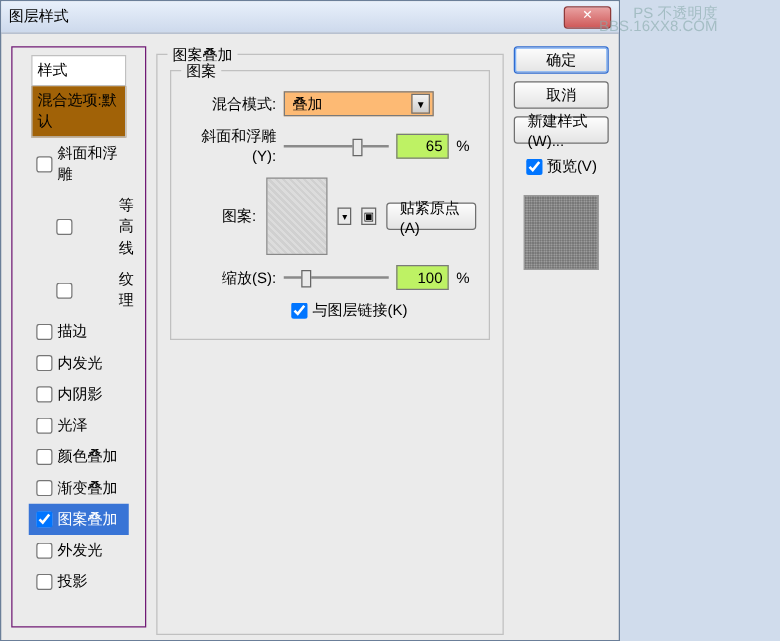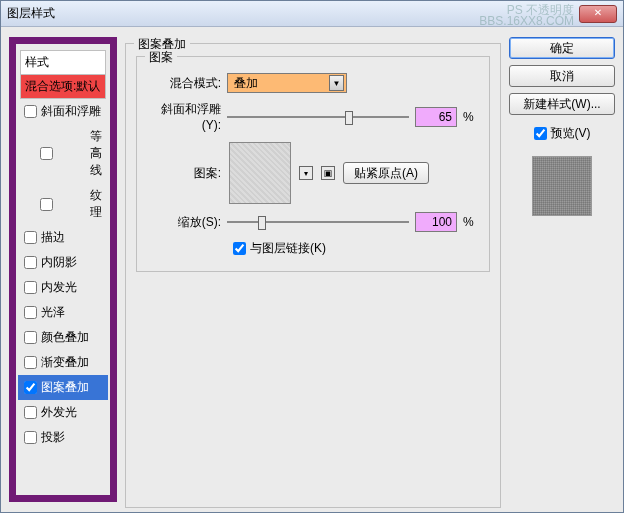--- a/index.html
+++ b/index.html
@@ -1,42 +1,42 @@
 <!DOCTYPE html>
 <html><head>
 <meta charset="utf-8">
 <style>
   * { box-sizing: border-box; margin: 0; padding: 0; font-family: "Microsoft YaHei", SimSun, sans-serif; font-size: 12px; }
   body { background: #d0dcec; width: 624px; height: 513px; overflow: hidden; }
-  .window { width: 624px; height: 513px; background: #ebebeb; border: 1px solid #6b7f99; }
+  .window { width: 496px; height: 513px; background: #ebebeb; border: 1px solid #6b7f99; }
   .titlebar { height: 26px; background: linear-gradient(#e8f0fb, #cdd9ec); display: flex; align-items: center; justify-content: space-between; padding: 0 6px; border-bottom: 1px solid #a8b4c8; }
   .titlebar .title { color: #000; }
   .titlebar .controls { display: flex; gap: 2px; }
   .titlebar .close { width: 38px; height: 18px; background: linear-gradient(#e9a1a1,#cf5959); border: 1px solid #8f3a3a; border-radius: 3px; color: #fff; text-align: center; line-height: 14px; font-size: 10px; }
   .watermark { position: absolute; top: 5px; right: 50px; color: #8aa; font-size: 10px; opacity:.6; text-align:right; line-height:11px;}
   .body { display: flex; padding: 10px 8px; gap: 8px; height: calc(100% - 26px); position: relative; }
   .styles-panel { width: 108px; }
-  .fieldset { border: 7px solid #701a75; padding: 4px 2px; background: #ebebeb; }
+  .fieldset { border: 1px solid #701a75; padding: 4px 13px; background: #ebebeb; }
   .styles-panel .heading { background: #fff; border: 1px solid #c0c0c0; padding: 3px 4px; margin: 2px 2px 0 2px; }
-  .styles-panel .subheading { border: 1px solid #c0c0c0; background: #ef4444; padding: 3px 4px; margin: 0 2px; border-top: none; }
+  .styles-panel .subheading { border: 1px solid #c0c0c0; background: #a16207; padding: 3px 4px; margin: 0 2px; border-top: none; }
   .style-item { padding: 4px 4px 4px 6px; display: flex; align-items: center; gap: 4px; cursor: default; }
   .style-item.indent { padding-left: 22px; gap: 37px; }
   .style-item.selected { background: #3874d6; color: #fff; }
   .style-item input[type=checkbox] { width: 13px; height: 13px; }
   .center-panel { flex: 1; }
   .group { border: 1px solid #c0c0c0; padding: 8px 10px 14px 10px; position: relative; margin-top: 6px; }
   .group > legend, .group-title { position: absolute; top: -8px; left: 8px; background: #ebebeb; padding: 0 4px; }
   .row { display: flex; align-items: center; margin: 8px 0; gap: 6px; }
   .row .label { width: 74px; text-align: right; }
   .select { width: 120px; height: 20px; border: 1px solid #7a7a7a; background: #fdba74; display: flex; align-items: center; justify-content: space-between; padding: 0 2px 0 6px; }
   .select .arrow { width: 15px; height: 16px; background: linear-gradient(#f2f2f2,#cfcfcf); border: 1px solid #707070; display:flex; align-items:center; justify-content:center; font-size:8px;}
   .slider { flex: 1; height: 18px; position: relative; display:flex; align-items:center; }
   .slider .track { height: 2px; background:#8a8a8a; width:100%; position:relative; }
   .slider .thumb { position:absolute; top:-5px; width:8px; height:14px; background:#eaeaea; border:1px solid #666; }
-  .numbox { width: 42px; height: 20px; border: 1px solid #7a7a7a; background: #f0abfc; text-align: right; padding: 2px 4px; }
+  .numbox { width: 42px; height: 20px; border: 1px solid #7a7a7a; background: #bef264; text-align: right; padding: 2px 4px; }
   .unit { width: 16px; }
   .swatch-row { display:flex; align-items:center; gap:8px; margin: 10px 0 6px 0; }
   .swatch { width: 62px; height: 62px; border: 1px solid #888; background: repeating-linear-gradient(45deg,#dcdcdc 0 2px,#d0d0d0 2px 4px); position: relative; }
   .swatch-dd { width:14px; height:14px; border:1px solid #666; background:#eaeaea; display:flex; align-items:center; justify-content:center; font-size:8px;}
   .snap-btn { width:14px; height:14px; border:1px solid #666; background:#eaeaea; display:flex; align-items:center; justify-content:center; font-size:9px;}
   .btn { height: 22px; border: 1px solid #707070; background: linear-gradient(#fdfdfd,#e4e4e4); border-radius: 3px; padding: 0 10px; display:flex; align-items:center; justify-content:center; cursor: default; }
   .btn.primary { border: 1px solid #2f6bd0; box-shadow: 0 0 0 1px #7db0f5 inset; }
   .right-panel { width: 106px; display:flex; flex-direction:column; gap:6px; align-items:stretch; }
   .right-panel .btn { width: 100%; }
   .preview-check { display:flex; align-items:center; gap:4px; justify-content:center; margin: 4px 0; }
@@ -79,25 +79,25 @@
             <div class="style-item indent">
               <input type="checkbox" style="">
               <span>纹理</span>
             </div>
             <div class="style-item">
               <input type="checkbox" style="">
               <span>描边</span>
             </div>
             <div class="style-item">
               <input type="checkbox" style="">
-              <span>内阴影</span>
+              <span>内发光</span>
             </div>
             <div class="style-item">
               <input type="checkbox" style="">
-              <span>内发光</span>
+              <span>内阴影</span>
             </div>
             <div class="style-item">
               <input type="checkbox" style="">
               <span>光泽</span>
             </div>
             <div class="style-item">
               <input type="checkbox" style="">
               <span>颜色叠加</span>
             </div>
             <div class="style-item">

